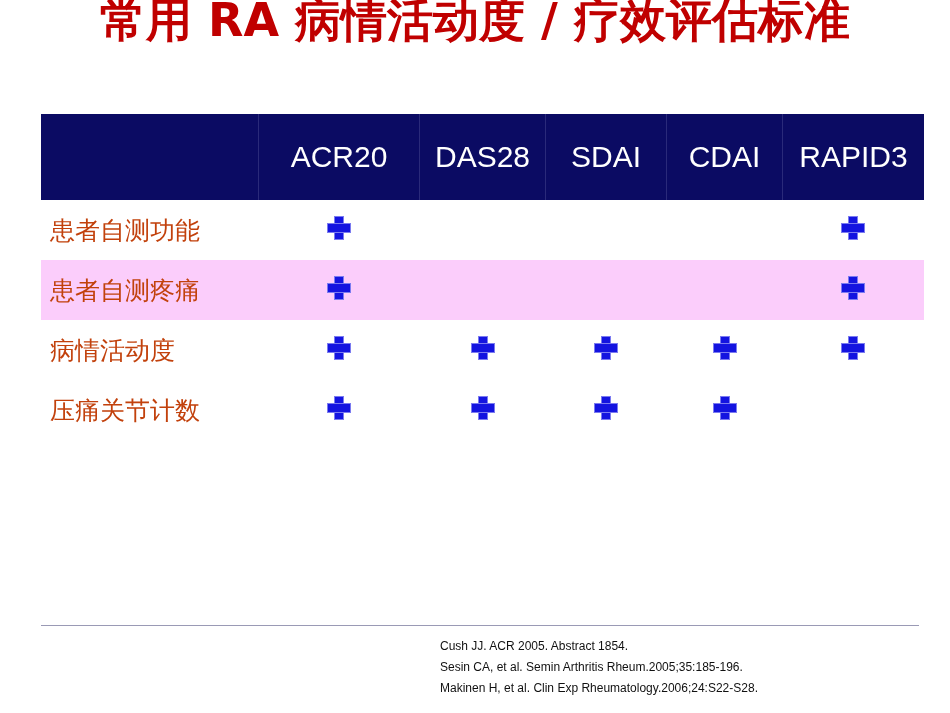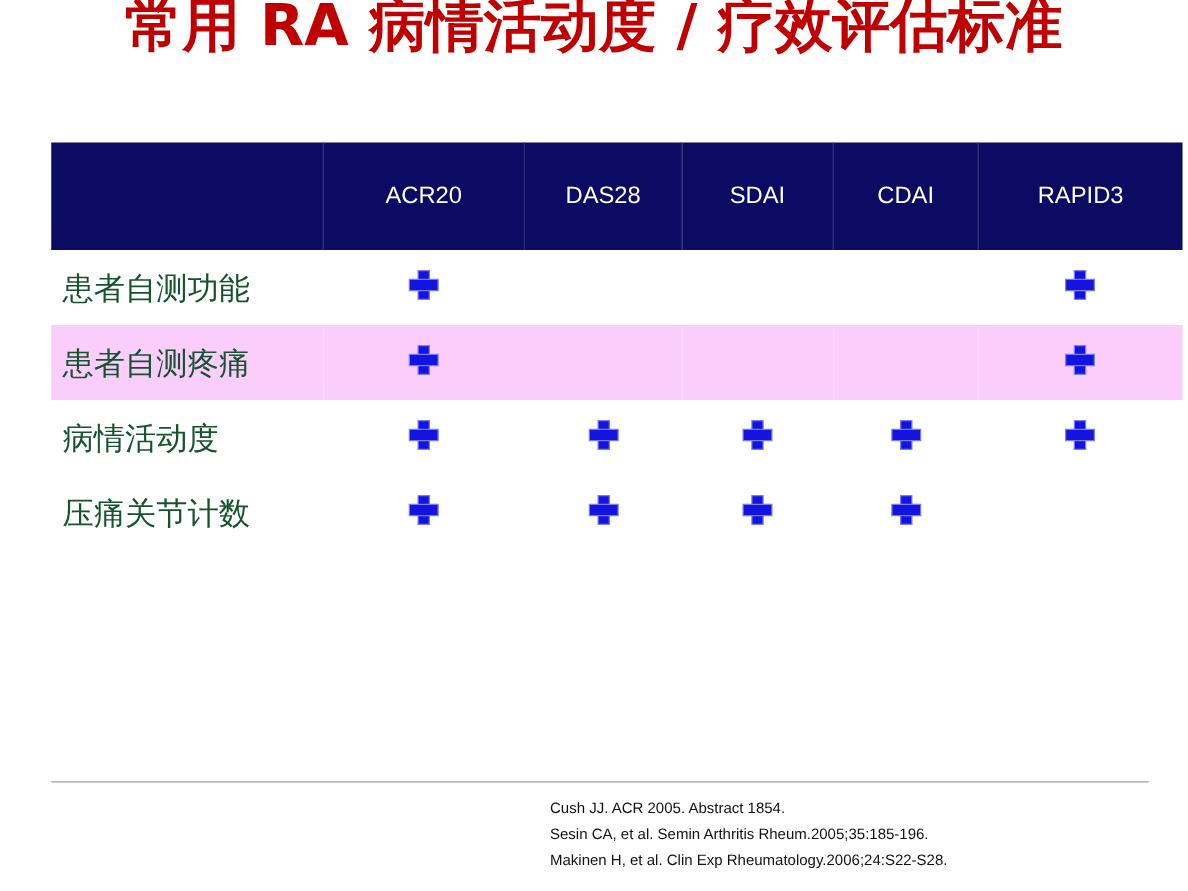--- a/index.html
+++ b/index.html
@@ -43,21 +43,21 @@
   .matrix td, .matrix th {
     padding: 0;
     margin: 0;
     vertical-align: middle;
   }
 
   
   .matrix thead th {
     background: #0b0b63;
     color: #ffffff;
-    font-size: 19px;
+    font-size: 30px;
     font-weight: normal;
     height: 86px;
     text-align: center;
     border-right: 1px solid #2a2a7a;
     line-height: 30px;
     font-family: "Liberation Sans", sans-serif;
   }
   .matrix thead th.corner {
     border-right: 1px solid #2a2a7a;
   }
@@ -72,21 +72,21 @@
   .matrix tbody tr.alt td {
     background: #fbcdfb;
     margin-left: 32px;
   }
   .matrix tbody td {
     background: #ffffff;
     height: 60px;
   }
   .matrix tbody td.rowlabel {
     font-size: 25px;
-    color: #14532d;
+    color: #c2410c;
     text-align: left;
     padding-left: 9px;
     font-family: "DejaVu Sans", "Liberation Sans", sans-serif;
     white-space: nowrap;
   }
   .matrix tbody td.mark {
     text-align: center;
   }
 
   
@@ -146,21 +146,21 @@
 <div class="slide-title">常用 RA 病情活动度 / 疗效评估标准</div>
 
 <table class="matrix">
   <thead>
     <tr>
       <th class="corner" style="width:217px"></th>
       <th style="width:160px">ACR20</th>
       <th style="width:125px">DAS28</th>
       <th style="width:120px">SDAI</th>
       <th style="width:115px">CDAI</th>
-      <th class="last" style="width:163px">RAPID3</th>
+      <th class="last" style="width:141px">RAPID3</th>
     </tr>
   </thead>
   <tbody>
 
     <tr>
       <td class="rowlabel">患者自测功能</td>
       <td class="mark"><span class="cross"></span></td>
       <td class="mark"></td>
       <td class="mark"></td>
       <td class="mark"></td>

